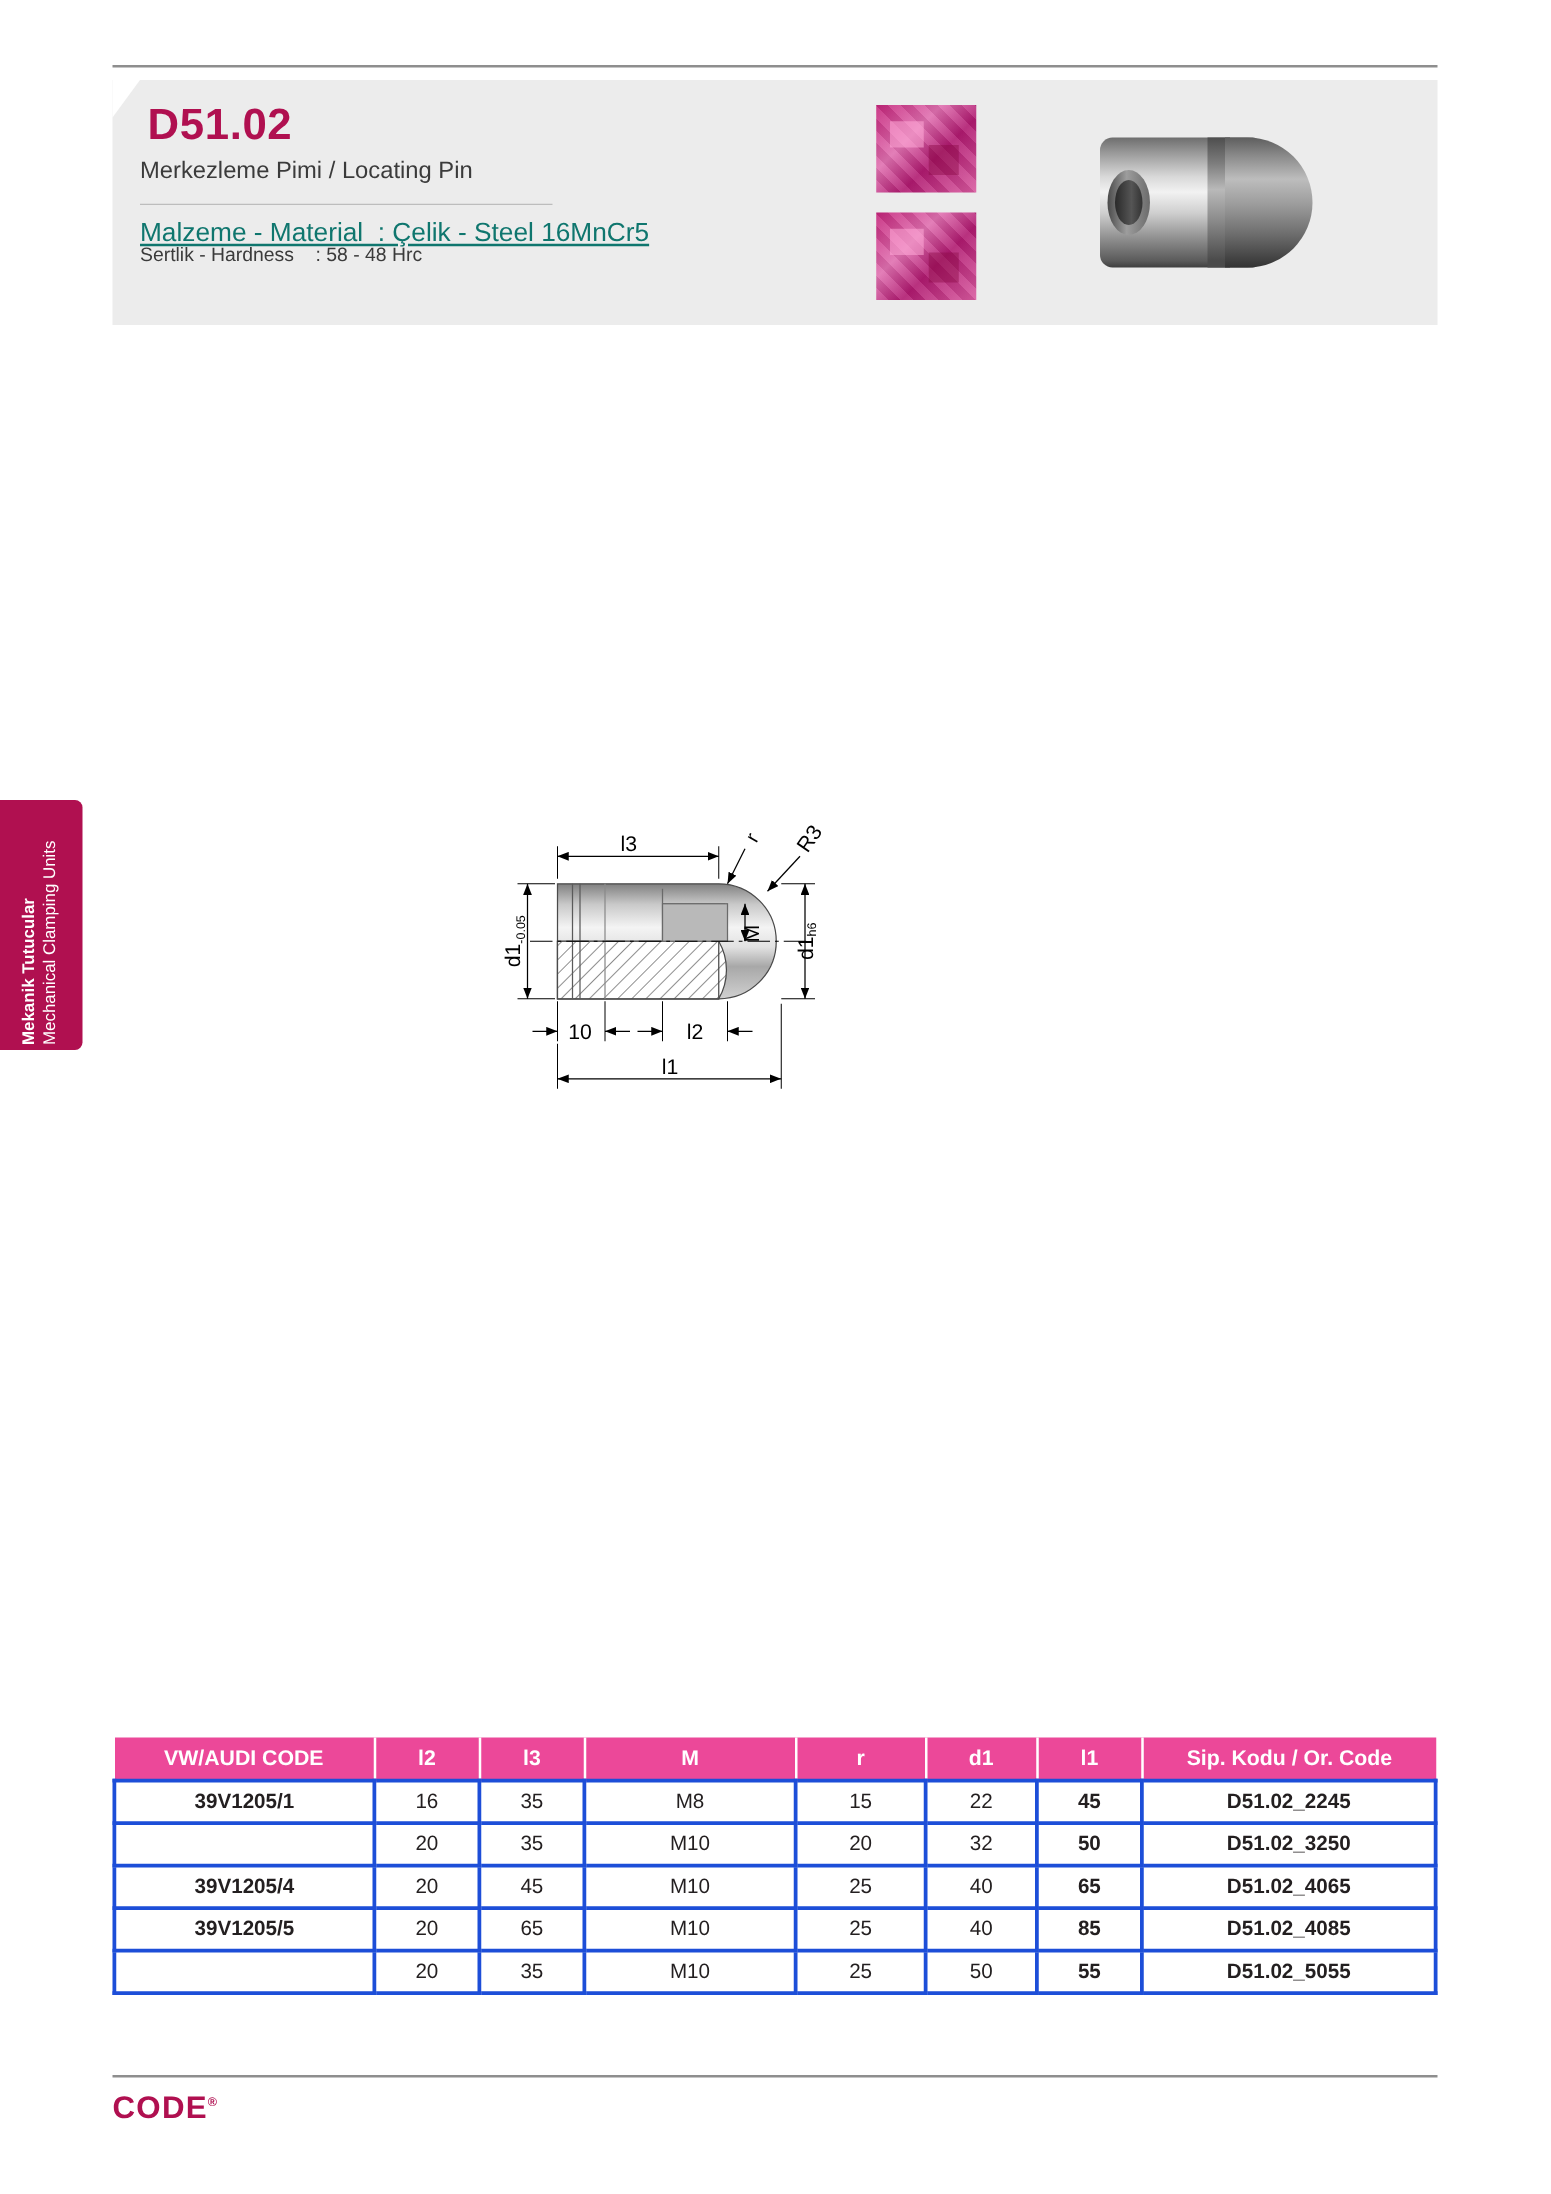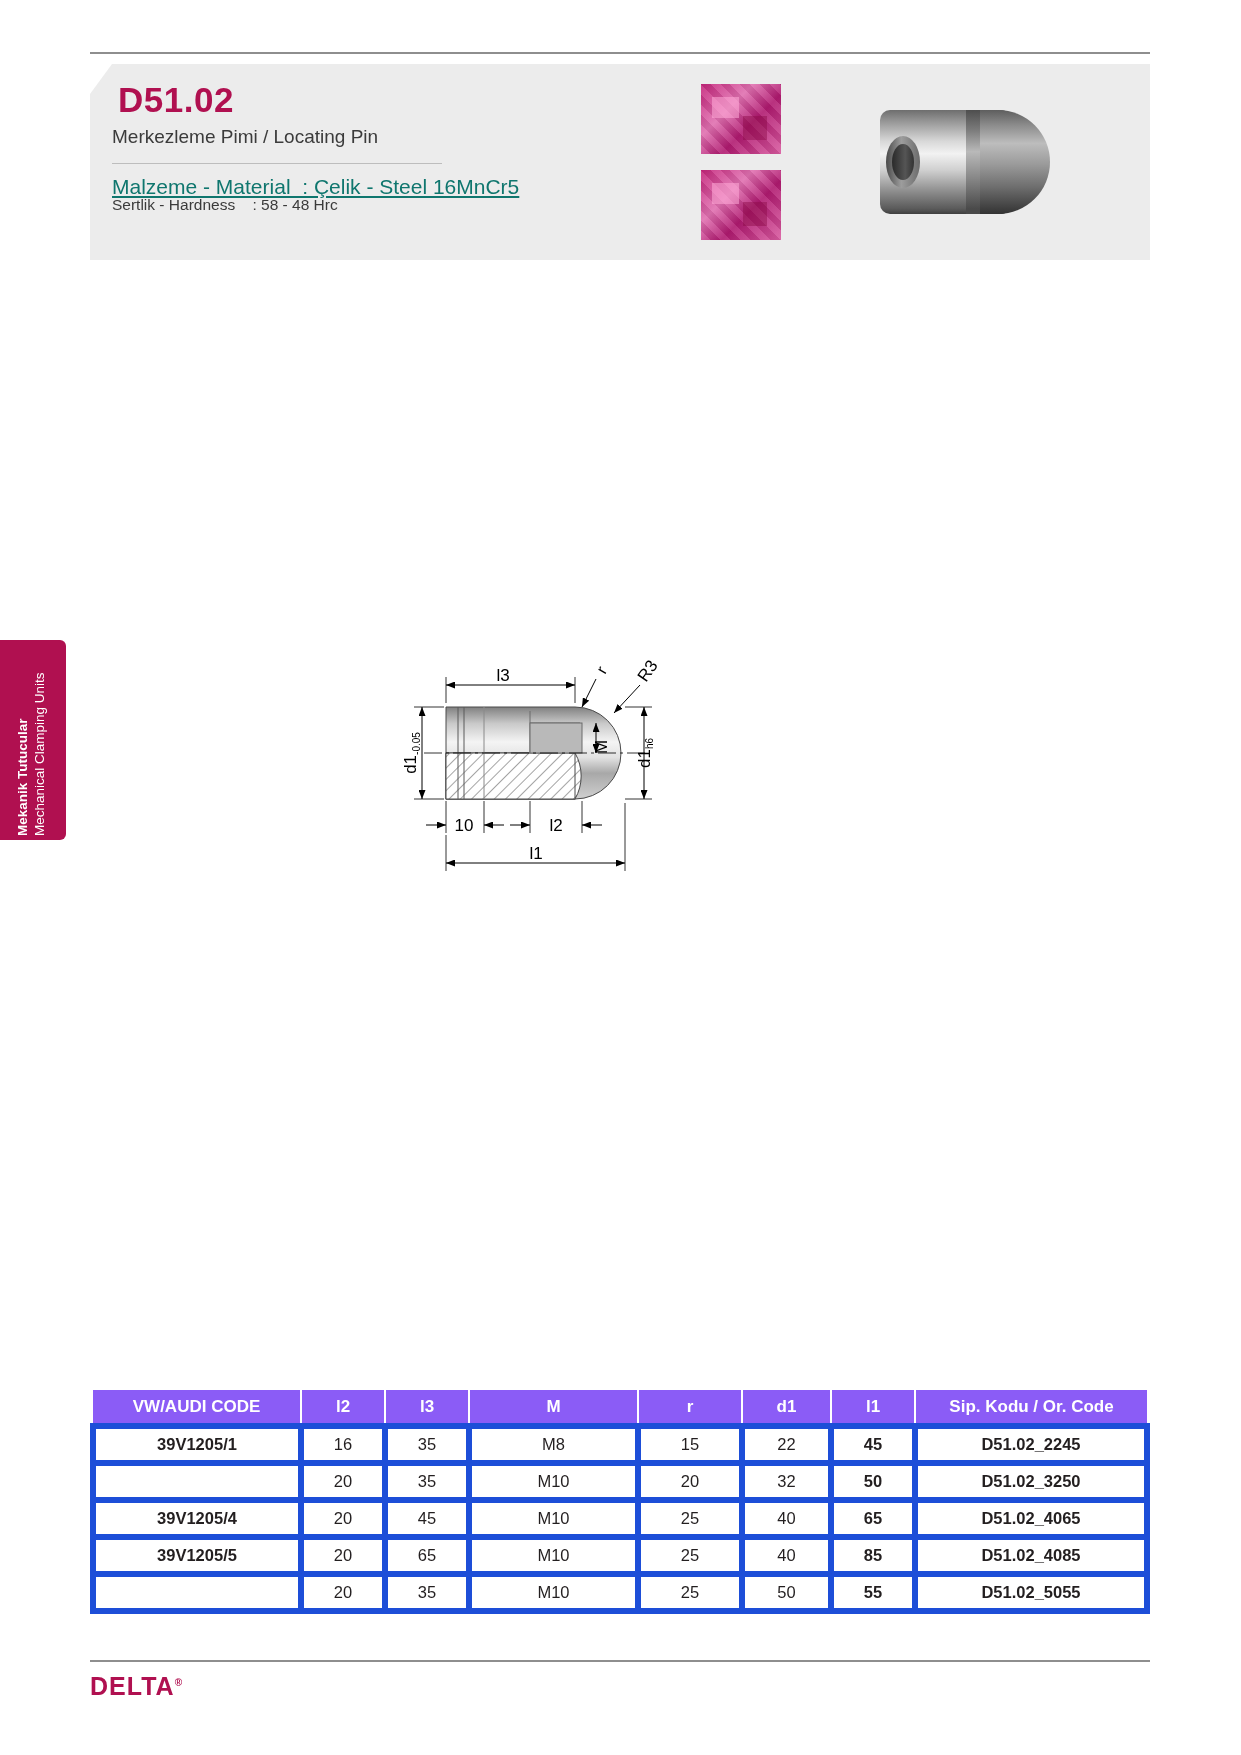--- a/index.html
+++ b/index.html
@@ -223,33 +223,33 @@
     left: 90px;
     top: 1390px;
     width: 1060px;
   }
   table.spec {
     border-collapse: collapse;
     width: 1060px;
     font-size: 16.5px;
   }
   table.spec th {
-    background: #8b5cf6;
+    background: #ec4899;
     color: #ffffff;
     font-weight: bold;
     font-size: 17px;
     height: 31px;
     border-right: 2px solid #ffffff;
     text-align: center;
   }
   table.spec th:last-child { border-right: none; }
   table.spec td {
     height: 29px;
     text-align: center;
-    border: 6px solid #1d4ed8;
+    border: 3px solid #1d4ed8;
     color: #231f20;
   }
   table.spec td.code { font-weight: bold; }
   table.spec td.d1 { font-weight: normal; }
   table.spec td.l1 { font-weight: bold; }
   table.spec td.order { font-weight: bold; }
 
   
   .foot-rule {
     position: absolute;
@@ -450,13 +450,13 @@
           <td>25</td>
           <td class="d1">50</td>
           <td class="l1">55</td>
           <td class="order">D51.02_5055</td>
         </tr>
       </tbody>
   </table>
 </div>
 
 <div class="foot-rule"></div>
-<div class="logo"><span>DELTA</span><sup>®</sup></div>
+<div class="logo"><span>CODE</span><sup>®</sup></div>
 
 </body></html>

